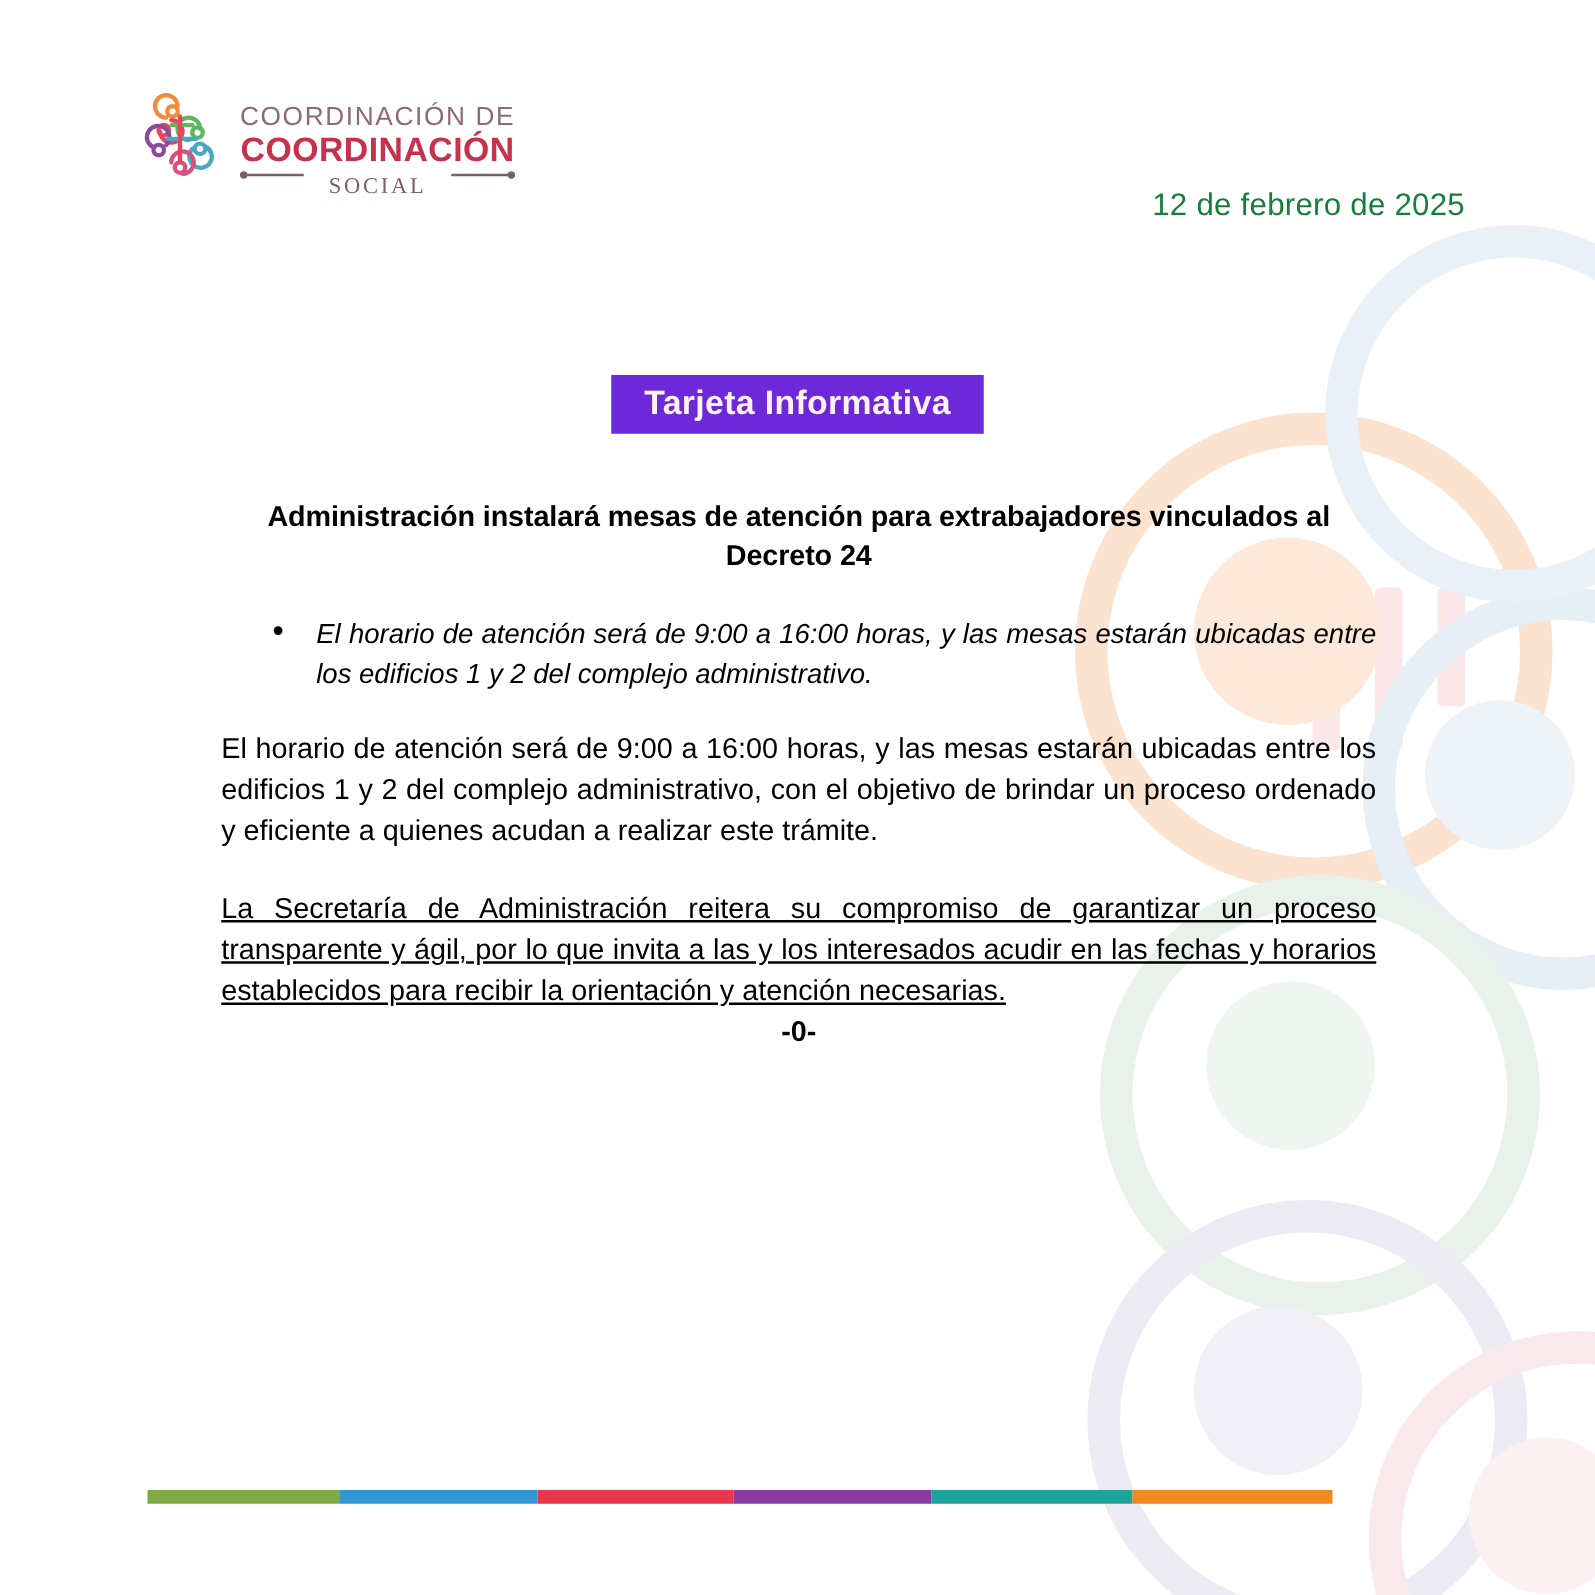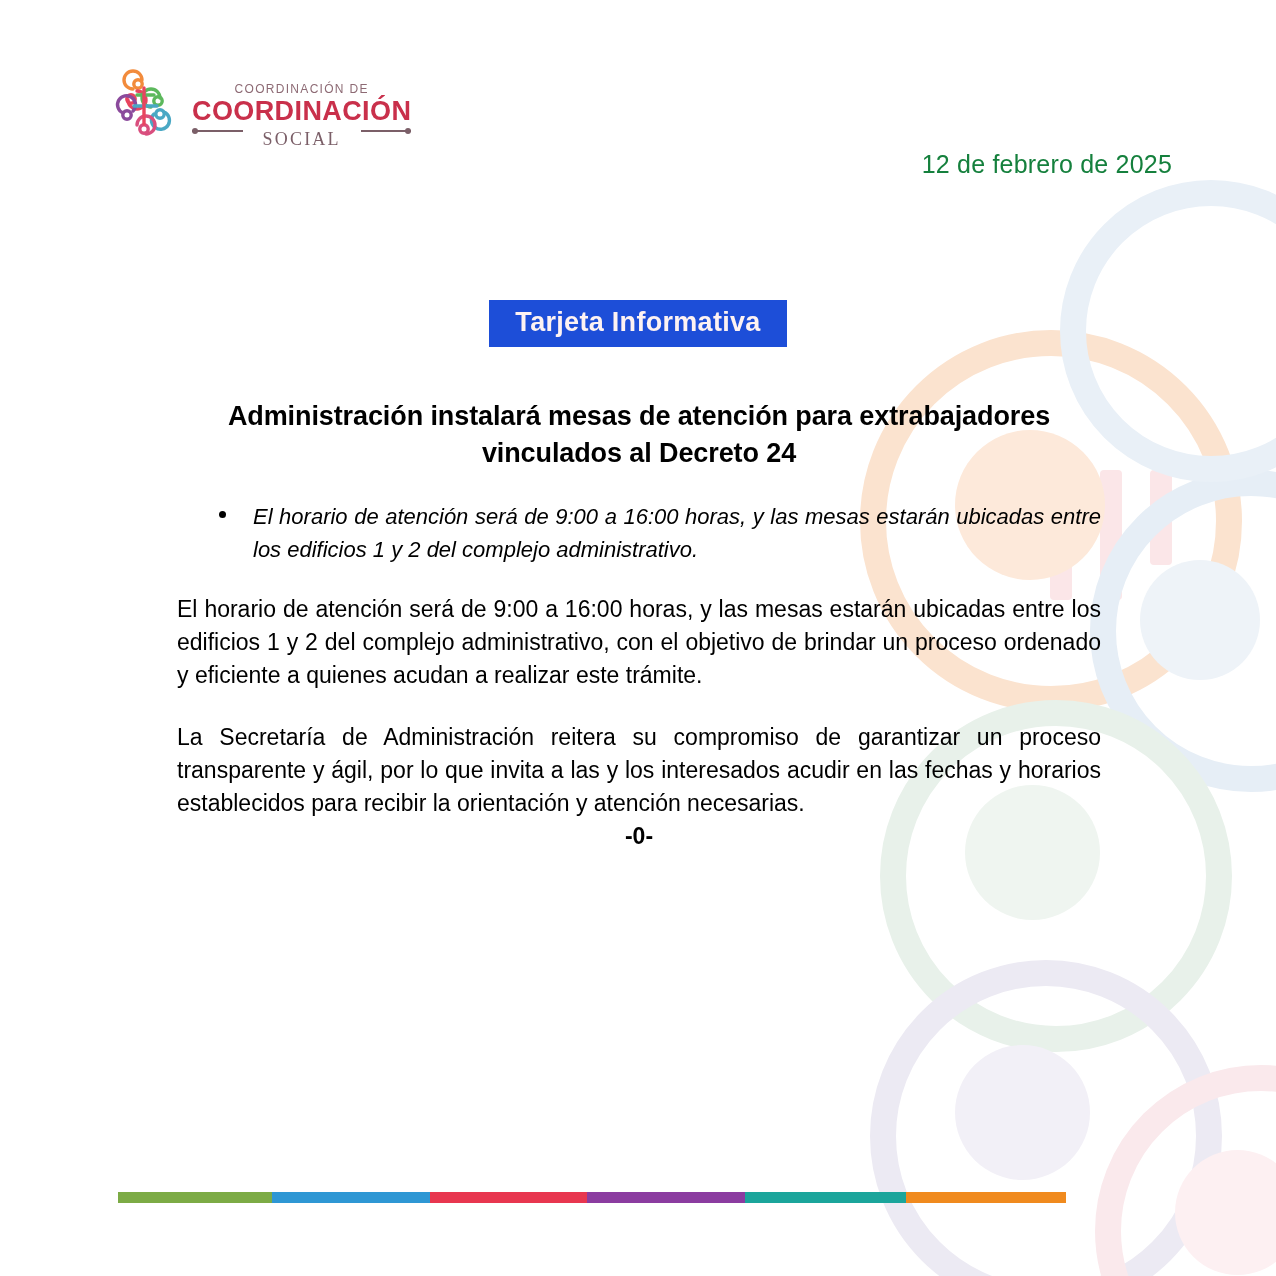--- a/index.html
+++ b/index.html
@@ -64,21 +64,21 @@
     height: 80px;
     flex: none;
   }
   .logo-text {
     display: flex;
     flex-direction: column;
     align-items: center;
     line-height: 1;
   }
   .logo-line1 {
-    font-size: 12px;
+    font-size: 21px;
     letter-spacing: 1.3px;
     color: #8d6a74;
     font-weight: 400;
     white-space: nowrap;
     margin-top: 23px;
   }
   .logo-line2 {
     font-size: 27px;
     letter-spacing: 0.4px;
     color: #c9304b;
@@ -132,38 +132,38 @@
   .banner-wrap {
     position: absolute;
     top: 300px;
     left: 0;
     right: 0;
     text-align: center;
     z-index: 3;
   }
   .banner {
     display: inline-block;
-    background: #1d4ed8;
+    background: #6d28d9;
     color: #fdf2f2;
     font-size: 27px;
     font-weight: 600;
     letter-spacing: 0.3px;
     padding: 7px 26px 9px 26px;
   }
 
   
   .content {
     position: absolute;
     left: 177px;
     top: 398px;
     width: 924px;
     z-index: 3;
   }
   .headline {
-    font-size: 27px;
+    font-size: 23px;
     font-weight: 700;
     line-height: 1.36;
     text-align: center;
     color: #000;
     margin: 0 0 30px 0;
     letter-spacing: -0.1px;
   }
   .bullet-list {
     margin: 0 0 26px 0;
     padding: 0;
@@ -187,21 +187,21 @@
     background: #000;
     border-radius: 50%;
   }
   .para {
     font-size: 23px;
     line-height: 1.45;
     text-align: justify;
     color: #000;
     margin: 0 0 28px 0;
   }
-  .para:last-of-type { margin-bottom: 4px; }
+  .para:last-of-type { margin-bottom: 4px; text-decoration: underline; }
   .endmark {
     text-align: center;
     font-size: 23px;
     font-weight: 700;
     color: #000;
     margin-top: -2px;
   }
 
   
   .footer-bar {

